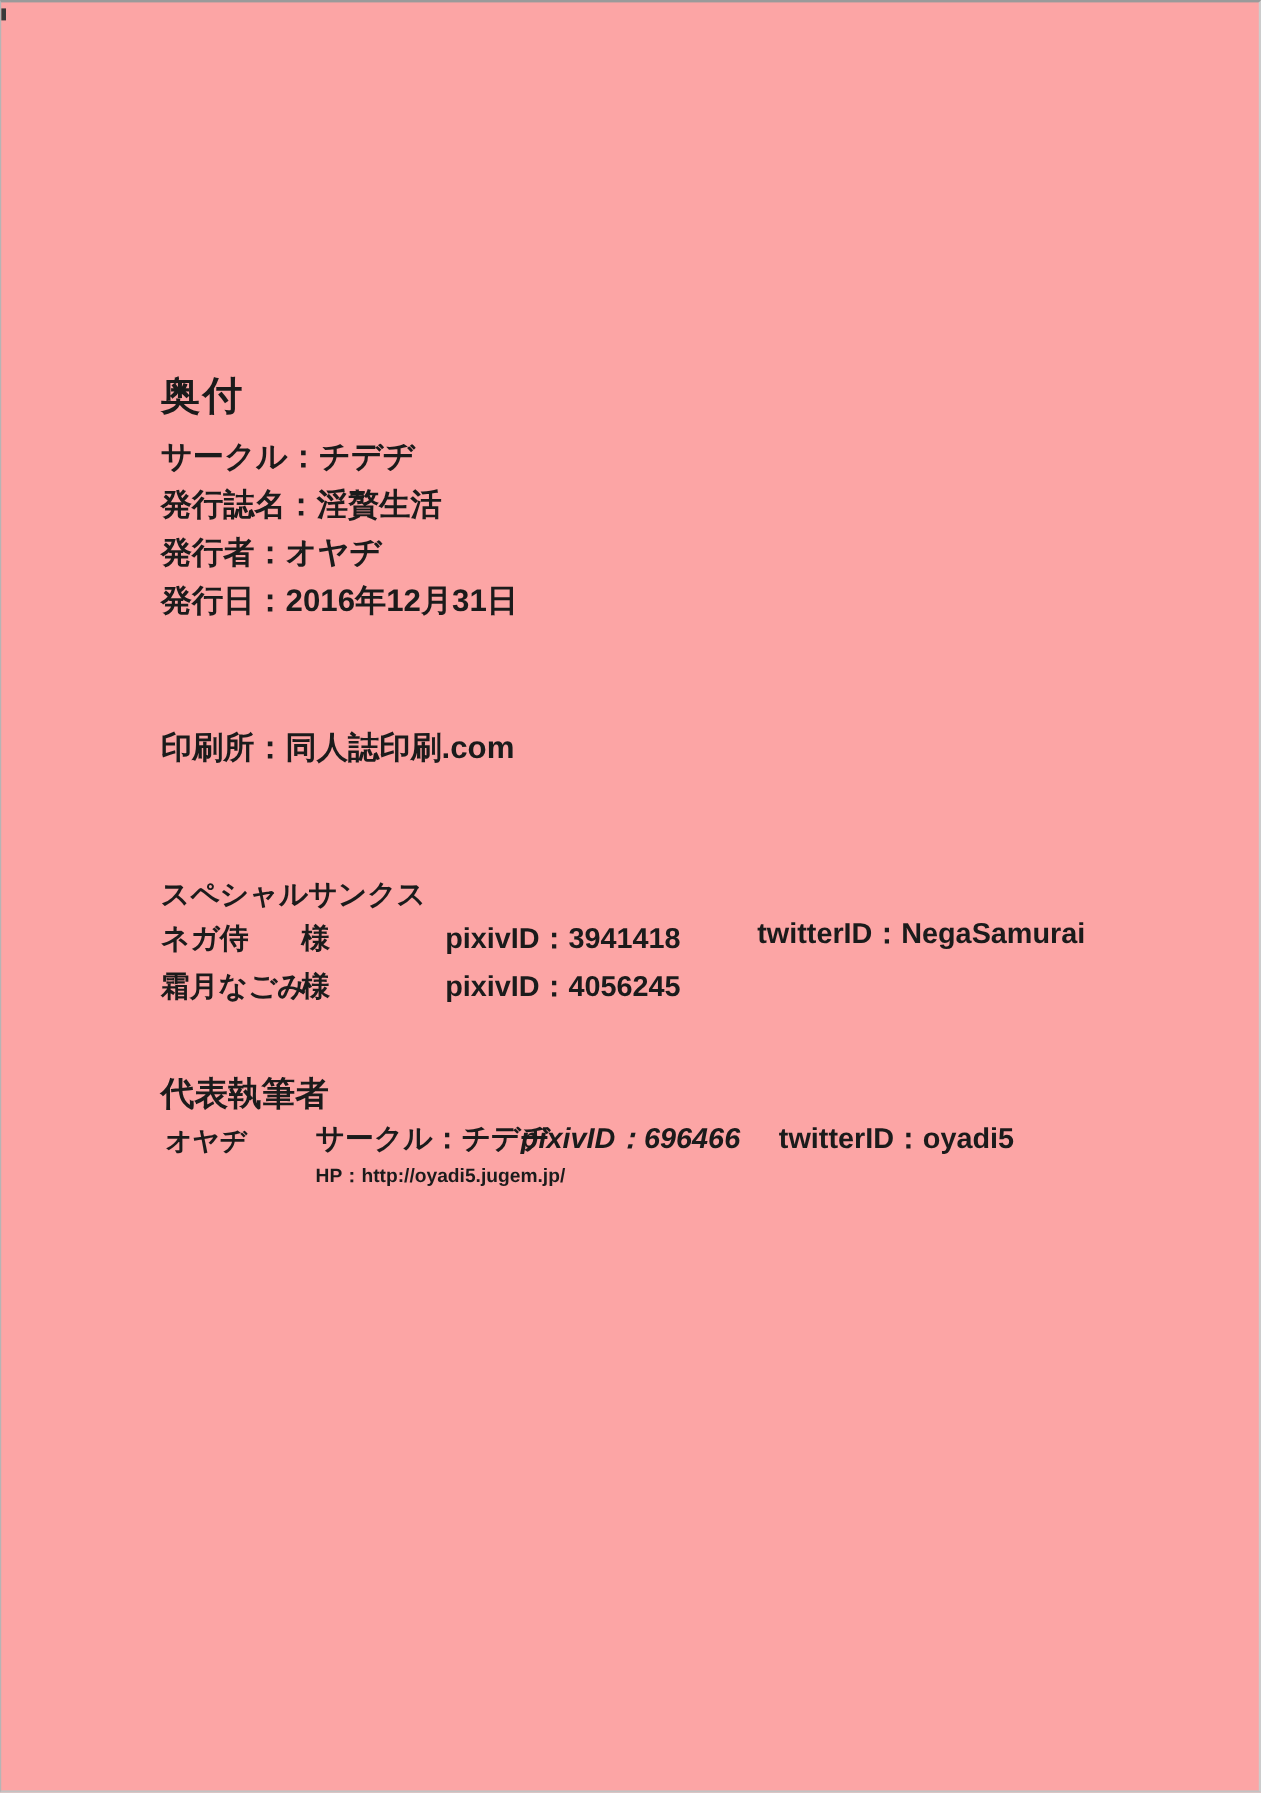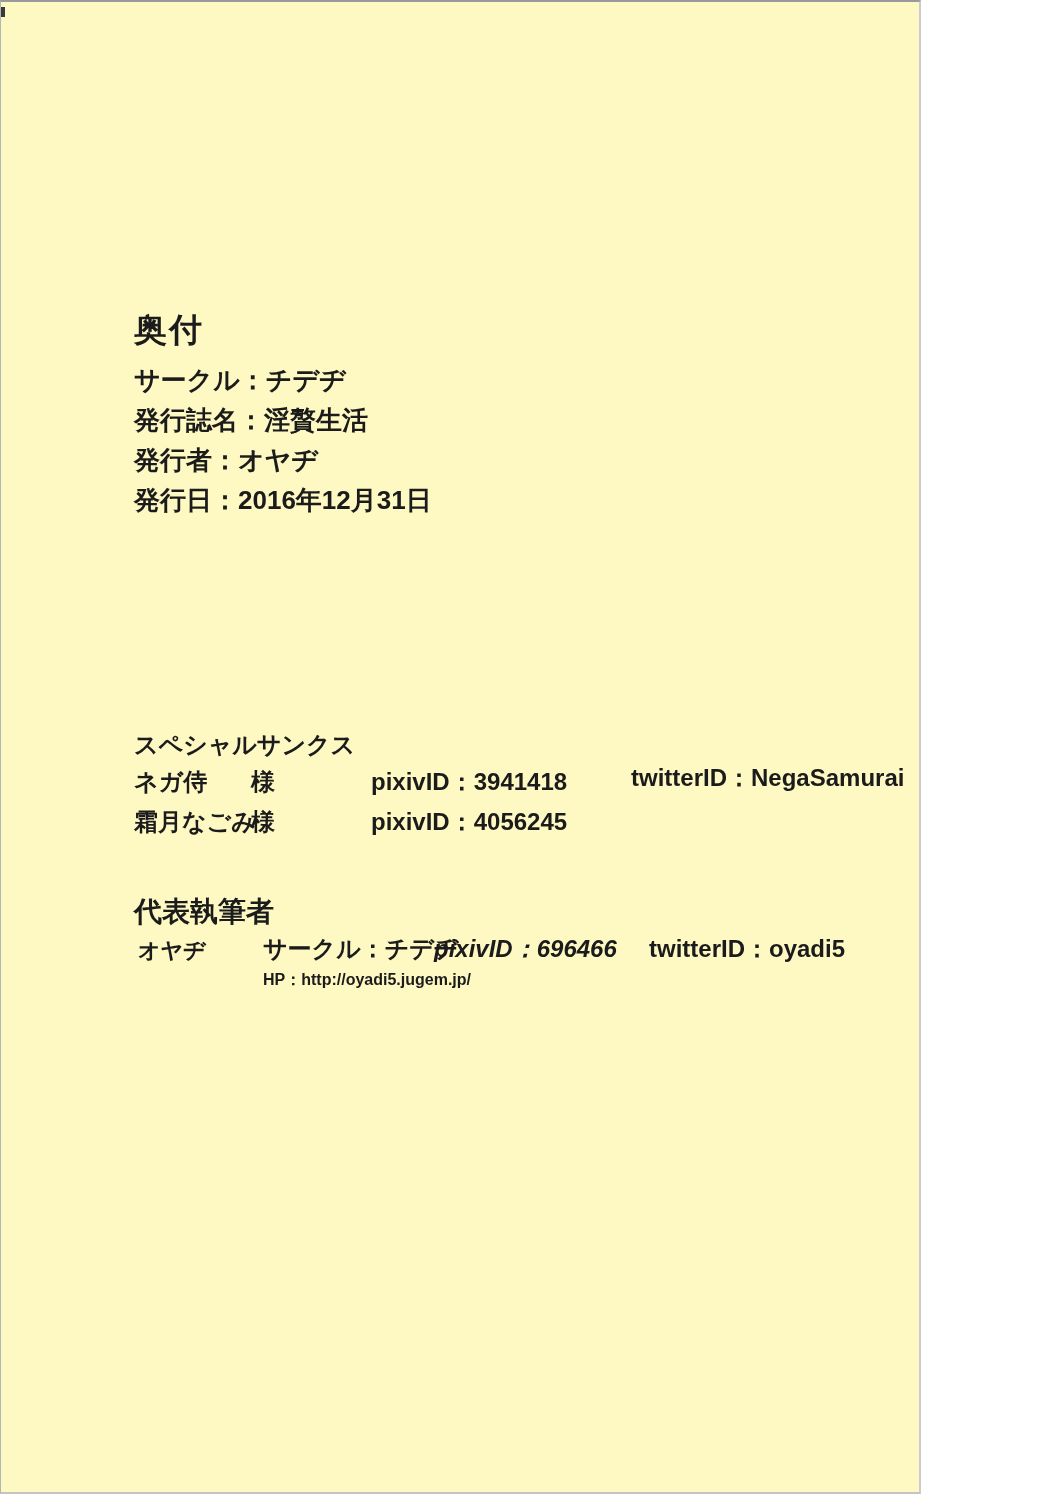--- a/index.html
+++ b/index.html
@@ -2,23 +2,23 @@
 <html><head>
 <meta charset="utf-8">
 <style>
   html, body {
     margin: 0;
     padding: 0;
     background: #ffffff;
   }
   .page {
     position: relative;
-    width: 921px;
+    width: 1051px;
     height: 1494px;
-    background: #fef9c3;
+    background: #fca5a5;
     border-top: 2px solid #9a9a9a;
     border-left: 1px solid #b5b5b5;
     border-right: 2px solid #cccccc;
     border-bottom: 2px solid #c3c3c3;
     box-sizing: border-box;
     overflow: hidden;
     font-family: "Liberation Sans", "DejaVu Sans", sans-serif;
     font-weight: bold;
     color: #1b1b1b;
     -webkit-font-smoothing: antialiased;
@@ -120,20 +120,23 @@
       <span>発行誌名</span><span>：</span><span>淫贅生活</span>
     </div>
     <div class="line">
       <span>発行者</span><span>：</span><span>オヤヂ</span>
     </div>
     <div class="line">
       <span>発行日</span><span>：</span><span>2016年12月31日</span>
     </div>
   </div>
 
+  <div class="printer-line">
+    <span>印刷所</span><span>：</span><span>同人誌印刷.com</span>
+  </div>
 
   <div class="thanks-heading">スペシャルサンクス</div>
 
   <div class="thanks-row row-0">
     <span class="thanks-name">ネガ侍</span>
     <span class="thanks-honorific">様</span>
     <span class="thanks-pixiv"><span>pixivID</span><span>：</span><span>3941418</span></span>
     <span class="thanks-twitter"><span>twitterID</span><span>：</span><span>NegaSamurai</span></span>
   </div>
 

